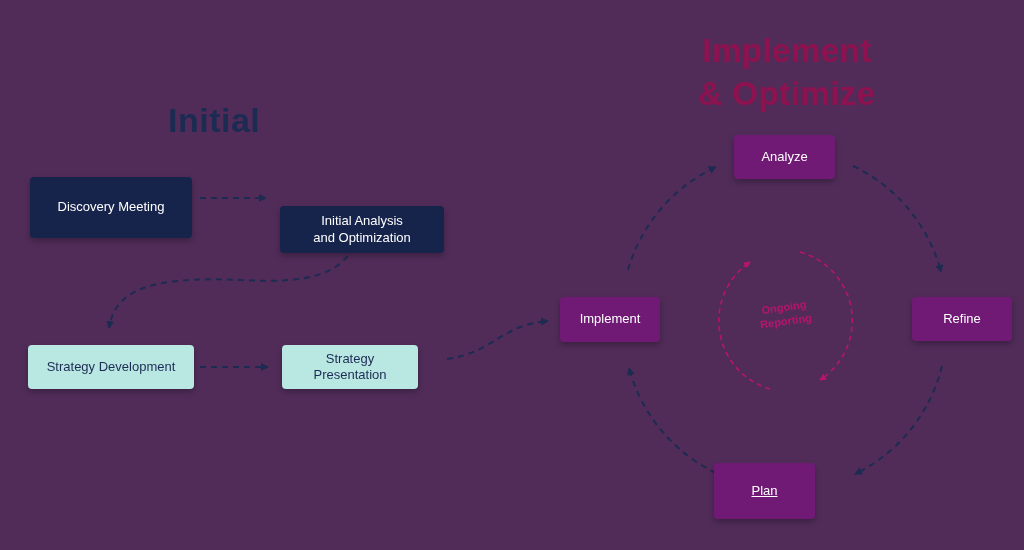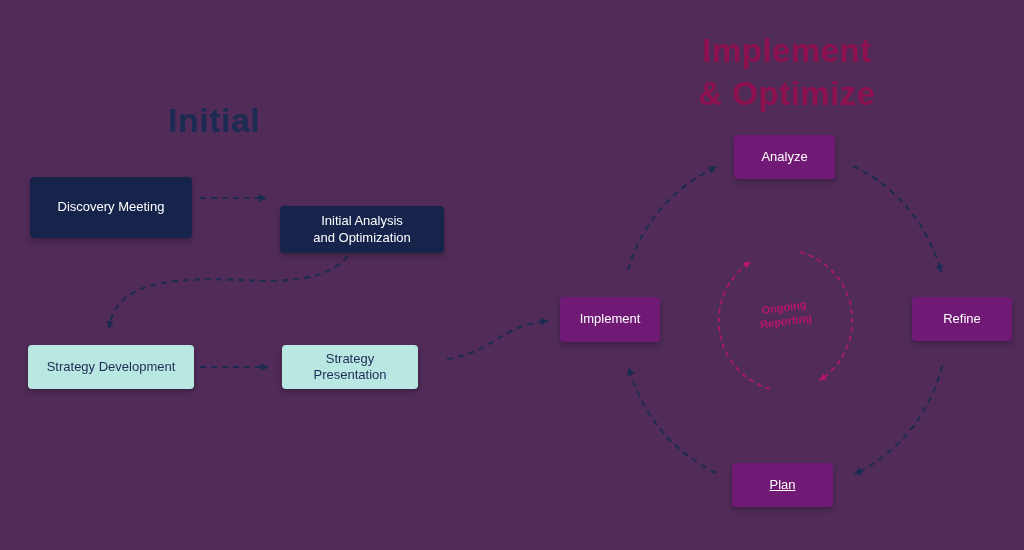--- a/index.html
+++ b/index.html
@@ -142,18 +142,18 @@
   <div class="node box-teal" style="left:28px; top:345px; width:166px; height:44px;">Strategy Development</div>
 
   <div class="node box-teal" style="left:282px; top:345px; width:136px; height:44px;">Strategy Presentation</div>
 
   <div class="node box-magenta" style="left:560px; top:297px; width:100px; height:45px;">Implement</div>
 
   <div class="node box-magenta" style="left:734px; top:135px; width:101px; height:44px;">Analyze</div>
 
   <div class="node box-magenta" style="left:912px; top:297px; width:100px; height:44px;">Refine</div>
 
-  <div class="node box-magenta" style="left:732px; top:463px; width:101px; height:44px;text-decoration:underline;">Plan</div>
+  <div class="node box-magenta" style="left:714px; top:463px; width:101px; height:56px;text-decoration:underline;">Plan</div>
 
   <div id="center-label">Ongoing
 Reporting</div>
 
 </div>
 
 </body></html>

